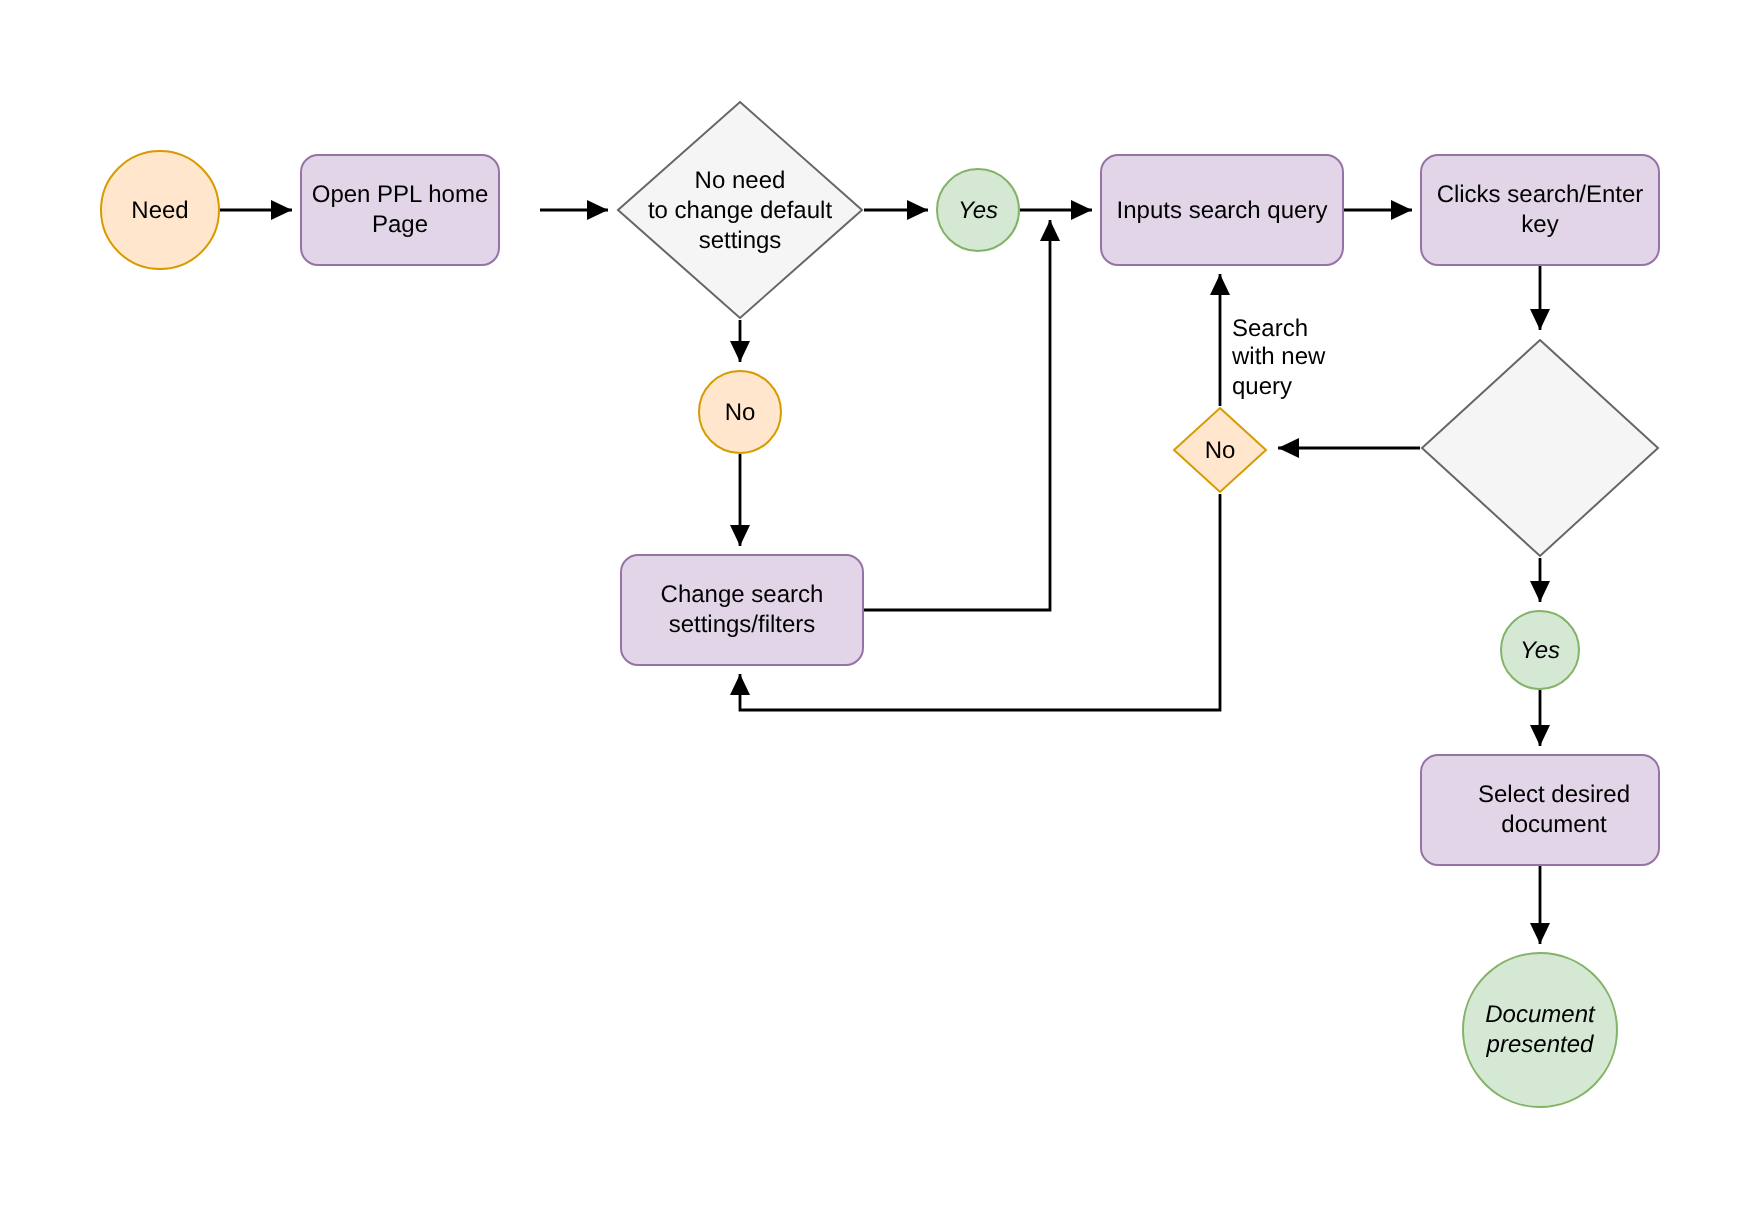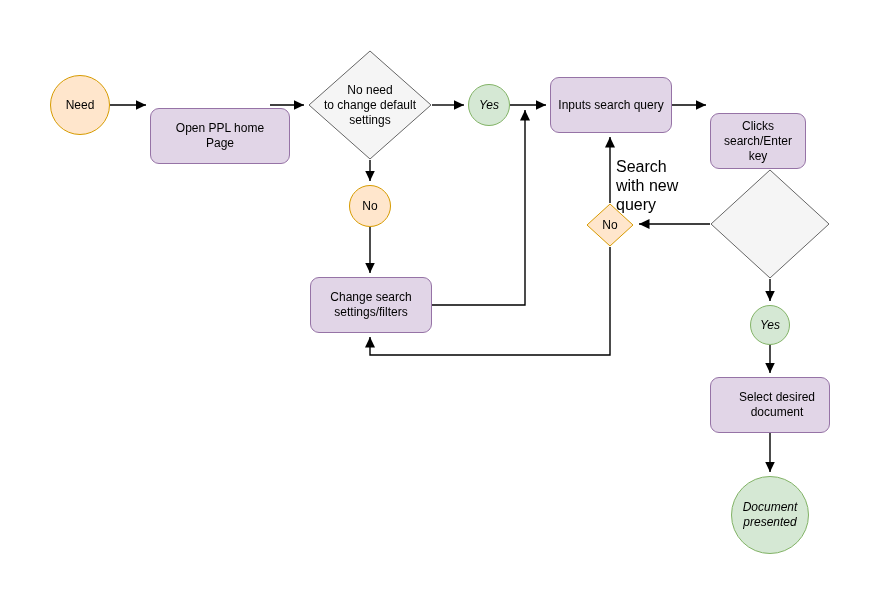--- a/index.html
+++ b/index.html
@@ -25,21 +25,21 @@
   .node .label{position:relative;z-index:3;white-space:pre-line;line-height:1.25;padding:0 2px;}
   .rbox{background:var(--purple-fill);border:1px solid var(--purple-stroke);border-radius:9px;}
   .circle{border-radius:50%;}
   .circle.orange{background:var(--orange-fill);border:1px solid var(--orange-stroke);}
   .circle.green{background:var(--green-fill);border:1px solid var(--green-stroke);font-style:italic;}
   .diamond{background:transparent;border:none;}
   .diamond svg{position:absolute;left:0;top:0;width:100%;height:100%;z-index:1;}
   .diamond polygon.gray{fill:var(--gray-fill);stroke:var(--gray-stroke);stroke-width:1;}
   .diamond polygon.orange{fill:var(--orange-fill);stroke:var(--orange-stroke);stroke-width:1;}
   .edge-label{
-    position:absolute;z-index:2;font-size:16px;line-height:1.2;color:var(--text-color);
+    position:absolute;z-index:2;font-size:12px;line-height:1.2;color:var(--text-color);
     white-space:pre-line;text-align:left;
   }
 </style>
 </head>
 <body>
 
 <div class="canvas">
 
   <svg class="edges">
     <defs>
@@ -61,21 +61,21 @@
     <path class="edge" d="M610 247 L610 355 L370 355 L370 337" marker-end="url(#arrow)"></path>
     <path class="edge" d="M770 279 L770 301" marker-end="url(#arrow)"></path>
     <path class="edge" d="M770 345 L770 373" marker-end="url(#arrow)"></path>
     <path class="edge" d="M770 433 L770 472" marker-end="url(#arrow)"></path>
   </svg>
 
   <div class="node circle orange" style="left:50px;top:75px;width:60px;height:60px;">
     <span class="label">Need</span>
   </div>
 
-  <div class="node rbox" style="left:150px;top:77px;width:140px;height:56px;margin-top:31px;">
+  <div class="node rbox" style="left:150px;top:77px;width:100px;height:56px;">
     <span class="label">Open PPL home
 Page</span>
   </div>
 
   <div class="node diamond" style="left:308px;top:50px;width:124px;height:110px;">
     <svg viewBox="0 0 124 110" preserveAspectRatio="none">
       <polygon class="gray" points="62,1 123,55 62,109 1,55"></polygon>
     </svg>
     <span class="label">No need
 to change default
@@ -83,21 +83,21 @@
   </div>
 
   <div class="node circle green" style="left:468px;top:84px;width:42px;height:42px;">
     <span class="label">Yes</span>
   </div>
 
   <div class="node rbox" style="left:550px;top:77px;width:122px;height:56px;">
     <span class="label">Inputs search query</span>
   </div>
 
-  <div class="node rbox" style="left:710px;top:77px;width:96px;height:56px;margin-top:36px;">
+  <div class="node rbox" style="left:710px;top:77px;width:120px;height:56px;">
     <span class="label">Clicks search/Enter
 key</span>
   </div>
 
   <div class="node circle orange" style="left:349px;top:185px;width:42px;height:42px;">
     <span class="label">No</span>
   </div>
 
   <div class="node rbox" style="left:310px;top:277px;width:122px;height:56px;">
     <span class="label">Change search

